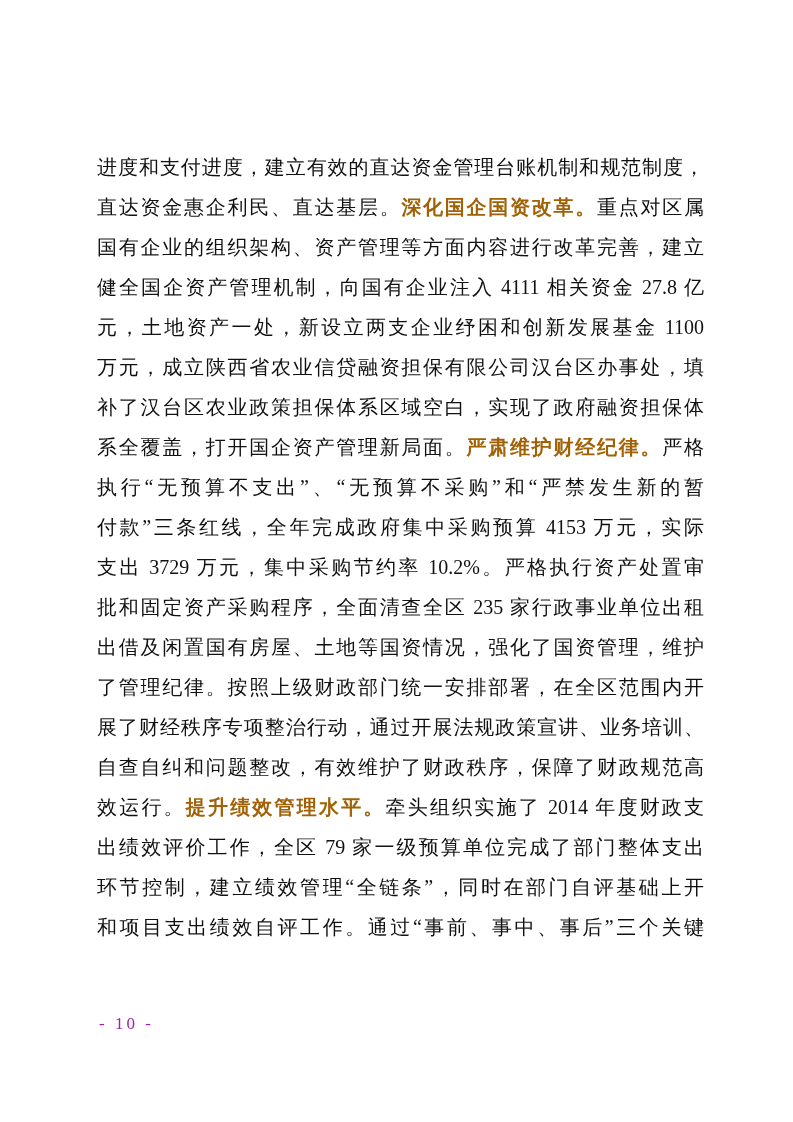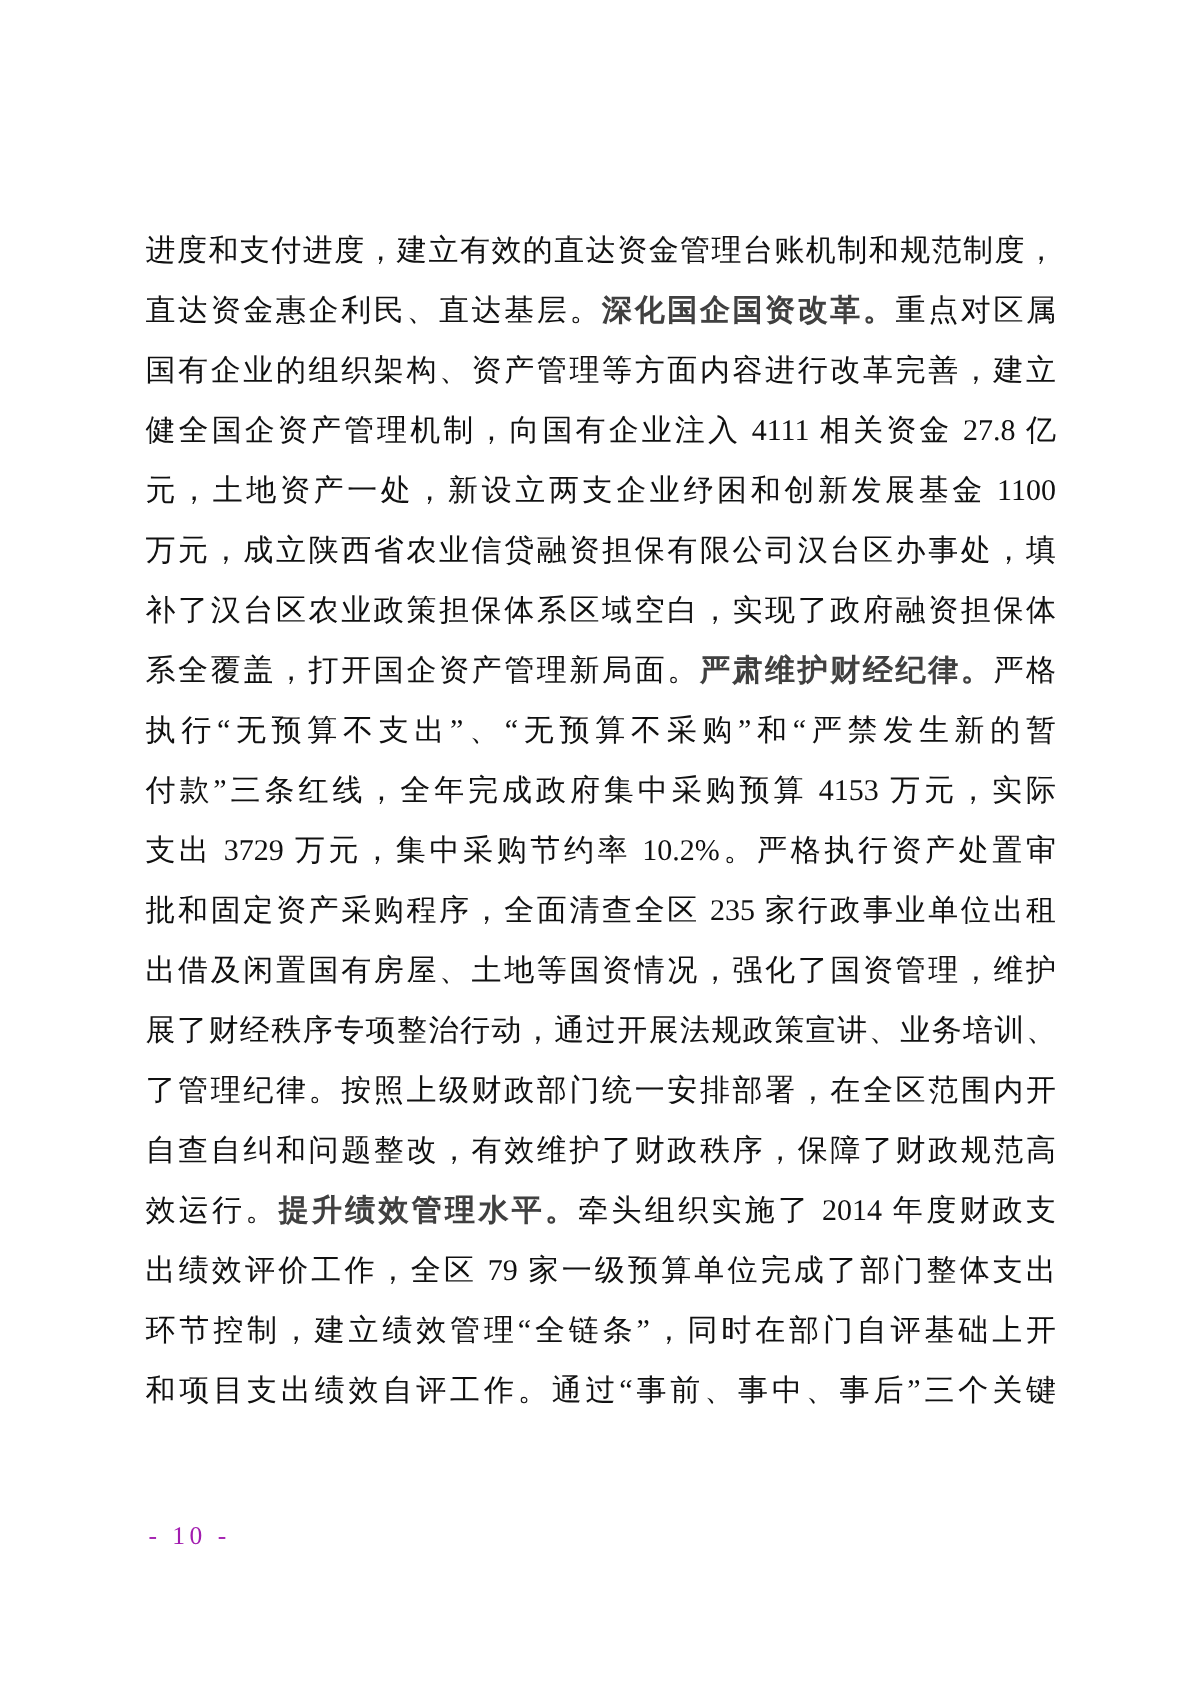--- a/index.html
+++ b/index.html
@@ -29,21 +29,21 @@
     height: 40px;
     text-align: justify;
     text-align-last: justify;
     -moz-text-align-last: justify;
     text-justify: inter-character;
     overflow: hidden;
     color: #111111;
   }
   .line .bold {
     font-weight: bold;
-    color: #404040;
+    color: #a16207;
   }
   .page-number {
     position: absolute;
     left: 99px;
     top: 1012px;
     font-size: 17px;
     line-height: 24px;
     letter-spacing: 3px;
     color: #a21caf;
   }
@@ -59,22 +59,22 @@
       <div class="line"><span>健全国企资产管理机制，向国有企业注入 4111 相关资金 27.8 亿</span></div>
       <div class="line"><span>元，土地资产一处，新设立两支企业纾困和创新发展基金 1100</span></div>
       <div class="line"><span>万元，成立陕西省农业信贷融资担保有限公司汉台区办事处，填</span></div>
       <div class="line"><span>补了汉台区农业政策担保体系区域空白，实现了政府融资担保体</span></div>
       <div class="line"><span>系全覆盖，打开国企资产管理新局面。</span><span class="bold">严肃维护财经纪律。</span><span>严格</span></div>
       <div class="line"><span>执行“无预算不支出”、“无预算不采购”和“严禁发生新的暂</span></div>
       <div class="line"><span>付款”三条红线，全年完成政府集中采购预算 4153 万元，实际</span></div>
       <div class="line"><span>支出 3729 万元，集中采购节约率 10.2%。严格执行资产处置审</span></div>
       <div class="line"><span>批和固定资产采购程序，全面清查全区 235 家行政事业单位出租</span></div>
       <div class="line"><span>出借及闲置国有房屋、土地等国资情况，强化了国资管理，维护</span></div>
+      <div class="line"><span>了管理纪律。按照上级财政部门统一安排部署，在全区范围内开</span></div>
       <div class="line"><span>展了财经秩序专项整治行动，通过开展法规政策宣讲、业务培训、</span></div>
-      <div class="line"><span>了管理纪律。按照上级财政部门统一安排部署，在全区范围内开</span></div>
       <div class="line"><span>自查自纠和问题整改，有效维护了财政秩序，保障了财政规范高</span></div>
       <div class="line"><span>效运行。</span><span class="bold">提升绩效管理水平。</span><span>牵头组织实施了 2014 年度财政支</span></div>
       <div class="line"><span>出绩效评价工作，全区 79 家一级预算单位完成了部门整体支出</span></div>
       <div class="line"><span>环节控制，建立绩效管理“全链条”，同时在部门自评基础上开</span></div>
       <div class="line"><span>和项目支出绩效自评工作。通过“事前、事中、事后”三个关键</span></div>
     </div>
   <div class="page-number">- 10 -</div>
 </div>
 
 </body></html>

